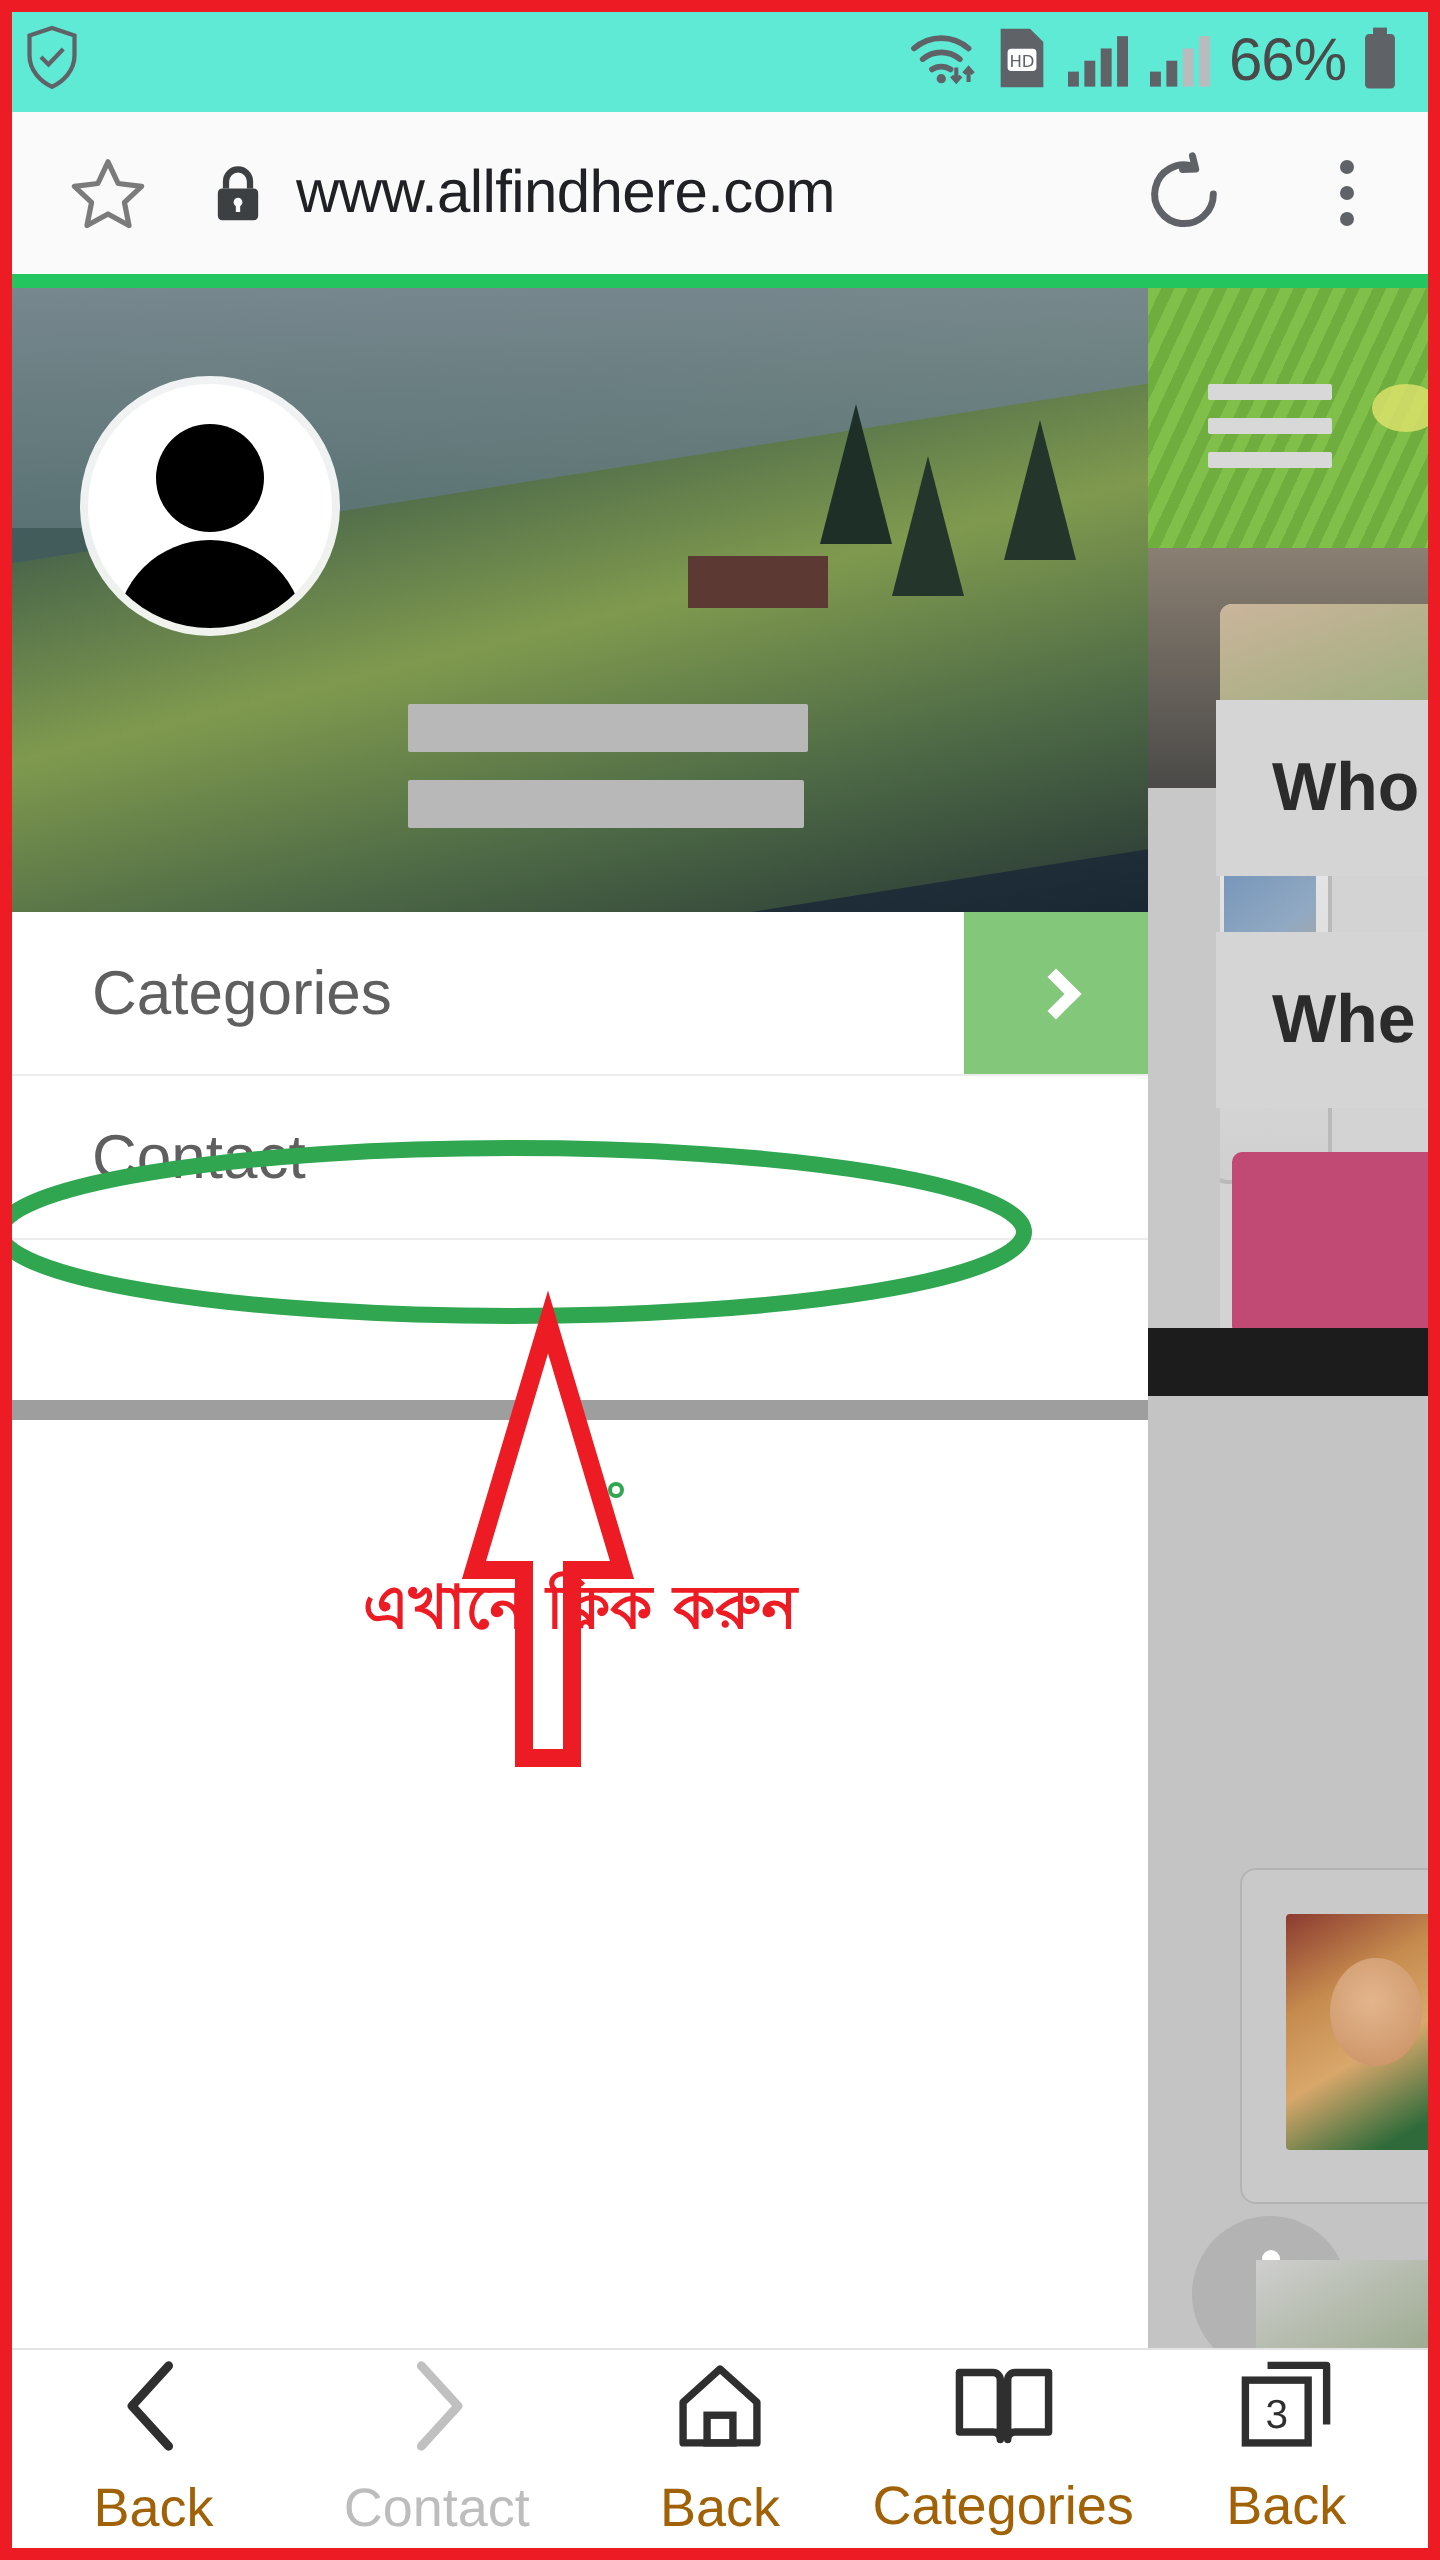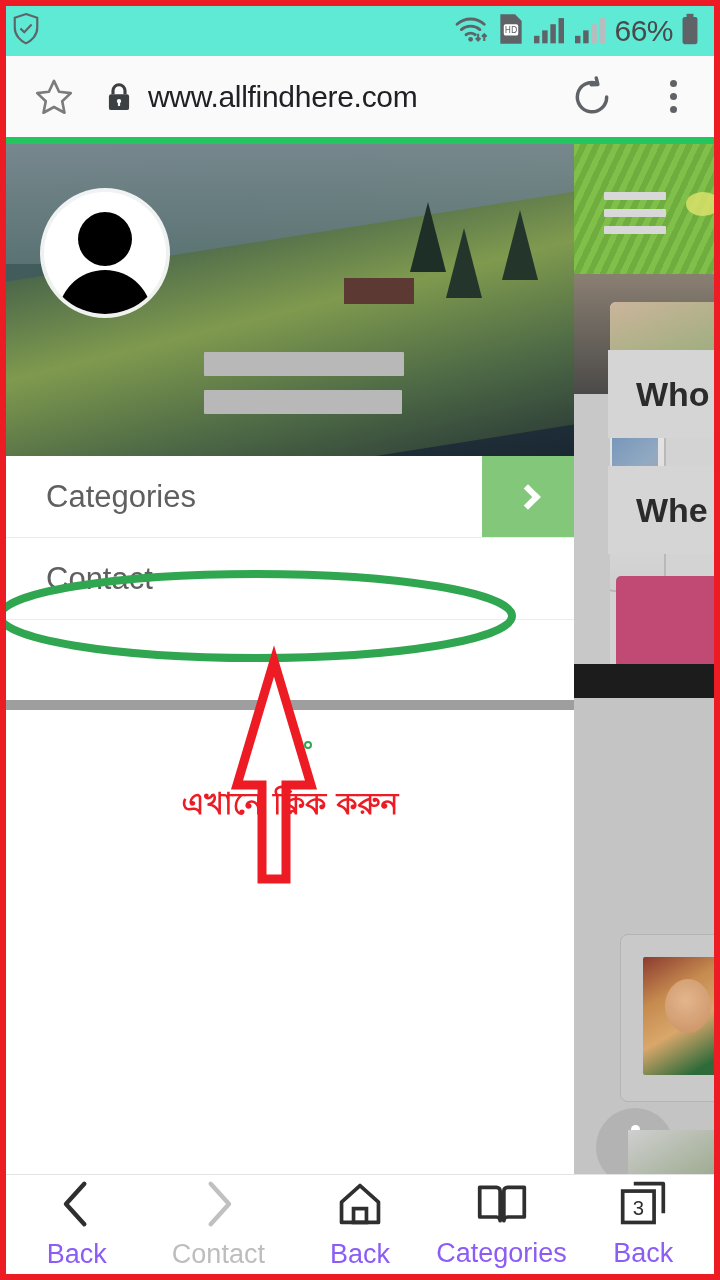--- a/index.html
+++ b/index.html
@@ -259,21 +259,21 @@
   .bottomnav {
     position:absolute; left:0; bottom:0;
     width:708px; height:100px;
     background:#ffffff;
     display:flex; align-items:center;
     border-top:1px solid #e3e3e3;
   }
   .nav-item {
     flex:1; display:flex; flex-direction:column; align-items:center; gap:7px;
   }
-  .nav-label { font-size:27px; color:#8b5cf6; }
+  .nav-label { font-size:27px; color:#a16207; }
   .nav-item.disabled .nav-label { color:#bdbdbd; }
 </style>
 </head>
 <body>
 
 <div id="screen">
 
   <div class="statusbar">
     <div class="sb-left">
       <span class="ico">

